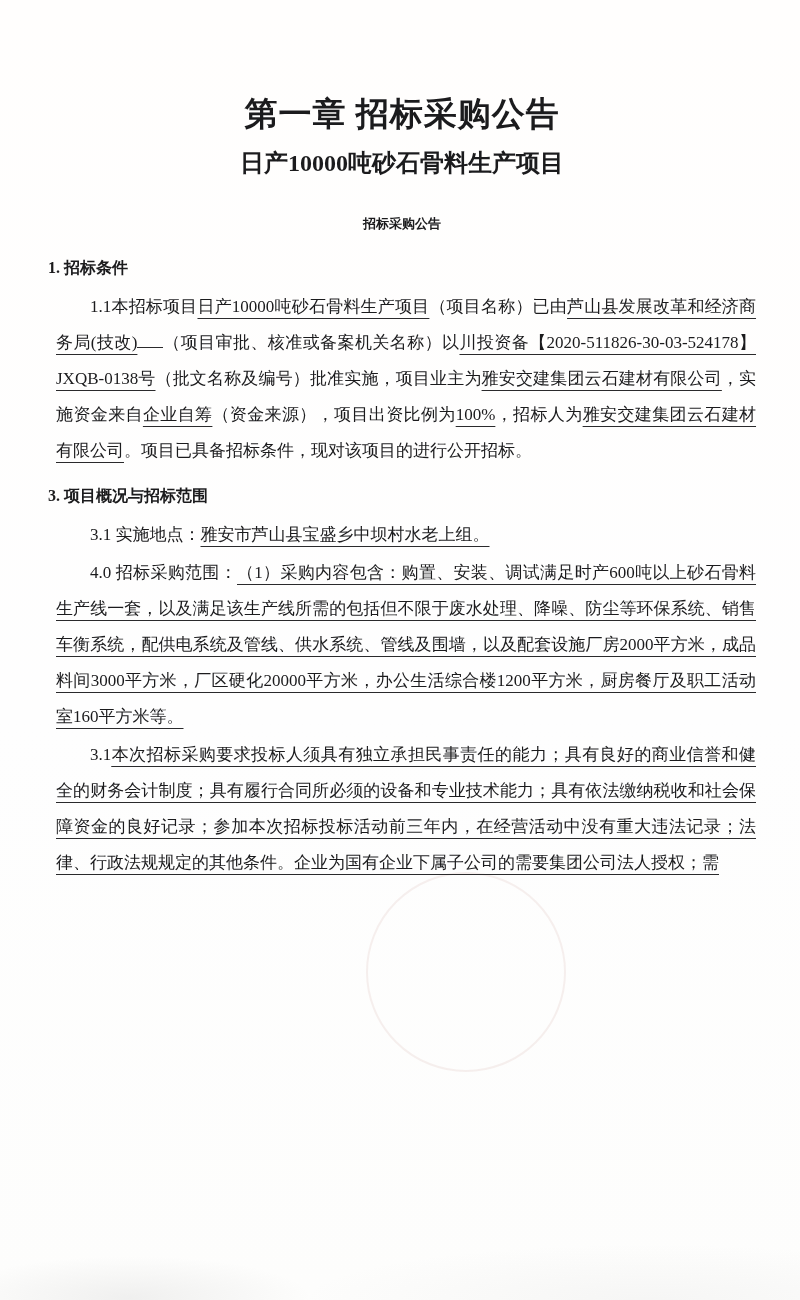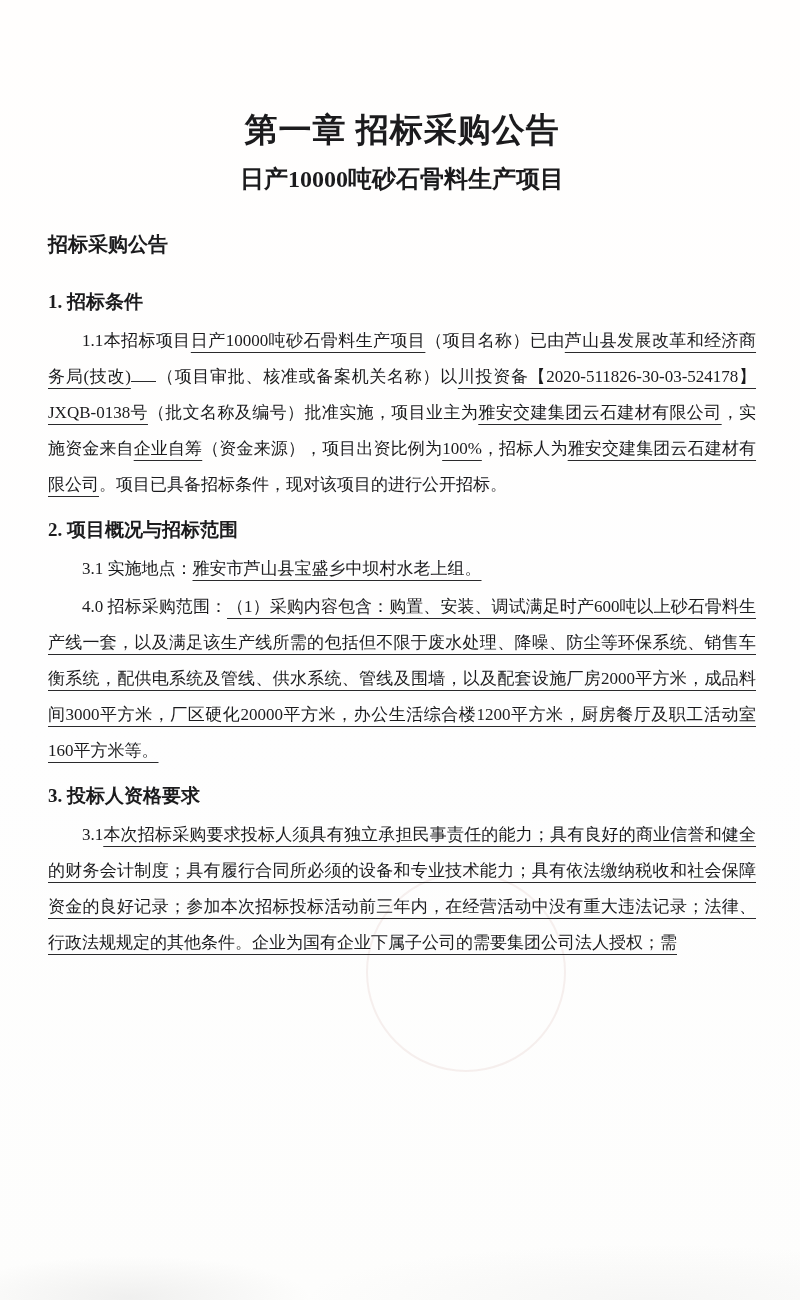--- a/index.html
+++ b/index.html
@@ -17,53 +17,53 @@
       radial-gradient(ellipse 260px 60px at 130px 1298px, rgba(120,120,120,0.10), rgba(120,120,120,0) 70%),
       radial-gradient(ellipse 500px 80px at 650px 1300px, rgba(150,150,150,0.07), rgba(150,150,150,0) 70%),
       linear-gradient(180deg, #fffefd 0%, #fefefe 55%, #fdfdfc 100%);
     font-family: "Liberation Serif", "DejaVu Serif", serif;
     color: #1b1b1d;
   }
   .content {
     position: absolute;
     left: 48px;
     right: 44px;
-    top: 108px;
+    top: 92px;
   }
   .chapter-title {
     font-size: 33px;
     font-weight: bold;
     text-align: center;
     letter-spacing: 1px;
     margin: 0 0 10px 0;
   }
   .project-title {
     font-size: 24px;
     font-weight: bold;
     text-align: center;
     margin: 0 0 36px 0;
   }
   .notice-title {
-    font-size: 20px;
+    font-size: 13px;
     font-weight: bold;
-    text-align: left;
-    margin: 0 0 29px 0;
+    text-align: center;
+    margin: 0 0 20px 0;
   }
   .sec-heading {
-    font-size: 19px;
+    font-size: 16px;
     font-weight: bold;
     margin: 12px 0 6px 0;
     line-height: 30px;
   }
   .para {
     font-size: 17px;
     line-height: 36px;
     text-align: justify;
     text-indent: 2em;
-    margin: 0 0 2px 0;
+    margin: 0 0 2px 8px;
   }
   .run { }
   .underlined {
     text-decoration: underline;
     text-underline-offset: 6px;
     text-decoration-thickness: 1px;
     text-decoration-color: #2a2a2c;
   }
   .blank-underline {
     display: inline-block;
@@ -87,20 +87,19 @@
 
 <div class="page">
   <div class="seal-impression"></div>
   <div class="content">
     <h1 class="chapter-title">第一章 招标采购公告</h1>
     <h2 class="project-title">日产10000吨砂石骨料生产项目</h2>
     <h3 class="notice-title">招标采购公告</h3>
     <div>
         <h4 class="sec-heading"><span class="run">1. 招标条件</span></h4>
         <p class="para"><span class="run">1.1本招标项目</span><span class="run underlined">日产10000吨砂石骨料生产项目</span><span class="run">（项目名称）已由</span><span class="run underlined">芦山县发展改革和经济商务局(技改)</span><span class="blank-underline" style="width: 1.5em;"></span><span class="run">（项目审批、核准或备案机关名称）以</span><span class="run underlined">川投资备【2020-511826-30-03-524178】JXQB-0138号</span><span class="run">（批文名称及编号）批准实施，项目业主为</span><span class="run underlined">雅安交建集团云石建材有限公司</span><span class="run">，实施资金来自</span><span class="run underlined">企业自筹</span><span class="run">（资金来源），项目出资比例为</span><span class="run underlined">100%</span><span class="run">，招标人为</span><span class="run underlined">雅安交建集团云石建材有限公司</span><span class="run">。项目已具备招标条件，现对该项目的进行公开招标。</span></p>
-        <h4 class="sec-heading"><span class="run">2. 项目概况与招标范围</span></h4>
+        <h4 class="sec-heading"><span class="run">3. 项目概况与招标范围</span></h4>
         <p class="para"><span class="run">3.1 实施地点：</span><span class="run underlined">雅安市芦山县宝盛乡中坝村水老上组。</span></p>
         <p class="para"><span class="run">4.0 招标采购范围：</span><span class="run underlined">（1）采购内容包含：购置、安装、调试满足时产600吨以上砂石骨料生产线一套，以及满足该生产线所需的包括但不限于废水处理、降噪、防尘等环保系统、销售车衡系统，配供电系统及管线、供水系统、管线及围墙，以及配套设施厂房2000平方米，成品料间3000平方米，厂区硬化20000平方米，办公生活综合楼1200平方米，厨房餐厅及职工活动室160平方米等。</span></p>
-        <h4 class="sec-heading"><span class="run">3. 投标人资格要求</span></h4>
         <p class="para"><span class="run">3.1</span><span class="run underlined">本次招标采购要求投标人须具有独立承担民事责任的能力；具有良好的商业信誉和健全的财务会计制度；具有履行合同所必须的设备和专业技术能力；具有依法缴纳税收和社会保障资金的良好记录；参加本次招标投标活动前三年内，在经营活动中没有重大违法记录；法律、行政法规规定的其他条件。企业为国有企业下属子公司的需要集团公司法人授权；需</span></p>
       </div>
   </div>
 </div>
 
 </body></html>

